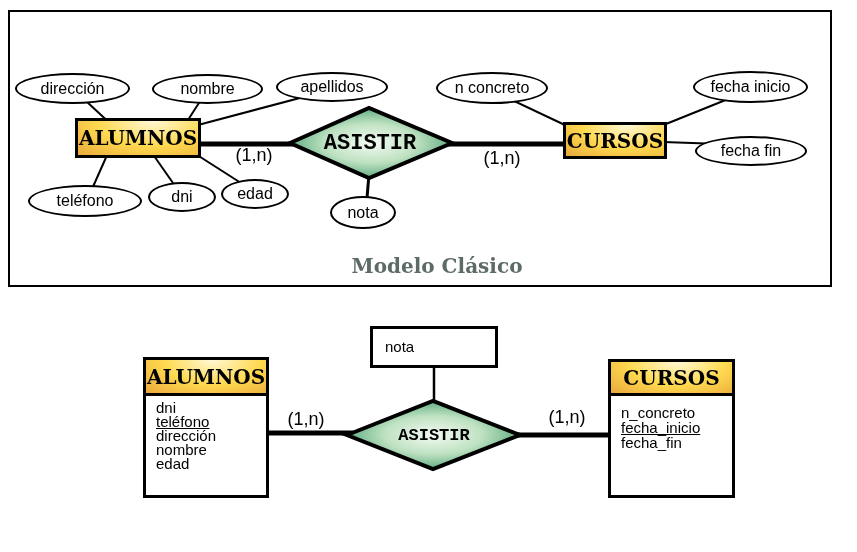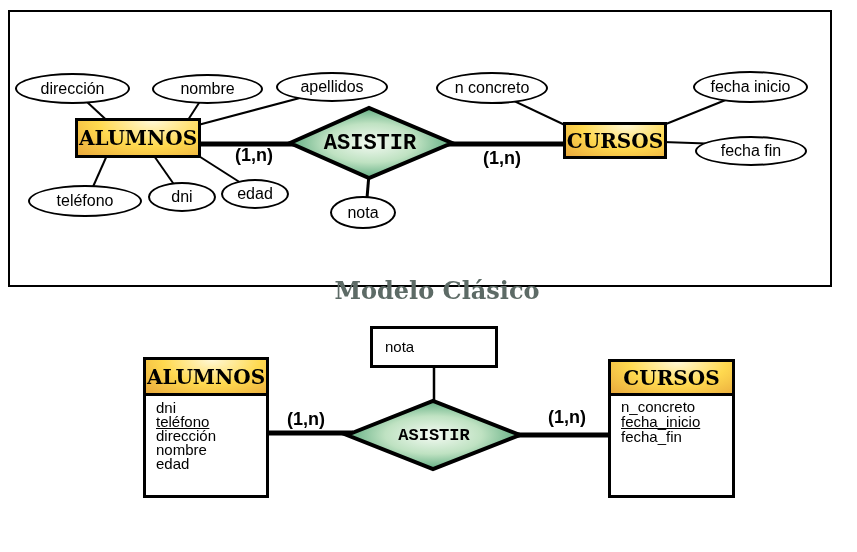--- a/index.html
+++ b/index.html
@@ -58,36 +58,35 @@
     transform: translate(-50%, -50%);
     font-family: Liberation Mono, monospace;
     font-weight: bold;
     color: #000;
     z-index: 4;
     white-space: nowrap;
   }
 
   .cardinality {
     transform: translate(-50%, -50%);
-    font-weight: bold;
+    font-weight: normal;
     font-size: 18px;
     color: #000;
     z-index: 4;
     white-space: nowrap;
   }
 
   .model-title {
     transform: translate(-50%, -50%);
     font-family: "DejaVu Serif", serif;
     font-weight: bold;
-    font-size: 24px;
+    font-size: 20px;
     color: #5D6B66;
     z-index: 4;
     white-space: nowrap;
-    margin-top: 24px;
   }
 
   
   .table {
     border: 3px solid #000;
     background: #ffffff;
     z-index: 3;
   }
   .table-header {
     border-bottom: 3px solid #000;
@@ -96,21 +95,21 @@
     align-items: center;
     justify-content: center;
     font-family: "DejaVu Serif", serif;
     font-weight: bold;
     font-size: 20px;
     color: #000;
     box-sizing: border-box;
   }
   .table-fields { padding: 5px 0 0 10px; }
   .field { font-size: 15px; line-height: 14px; color: #000; white-space: nowrap; }
-  .table-fields.cursos { padding-top: 3px; }
+  .table-fields.cursos { padding-top: 9px; }
   .table-fields.cursos .field { line-height: 15px; }
   .field.key { text-decoration: underline; }
 
   .note-box {
     border: 3px solid #000;
     background: #fff;
     z-index: 3;
     padding: 9px 0 0 12px;
     font-size: 15px;
     color: #000;

